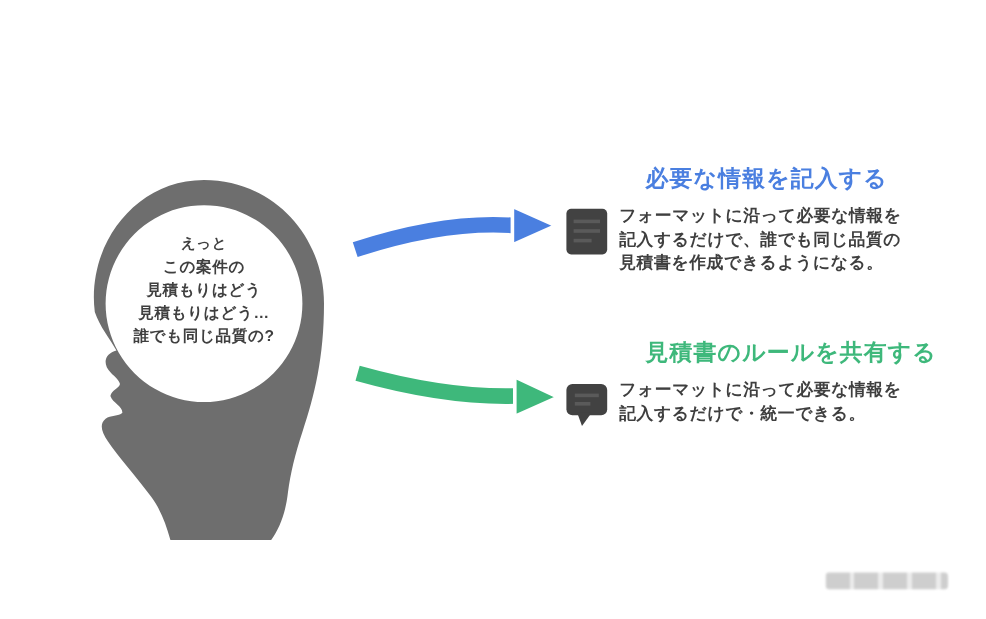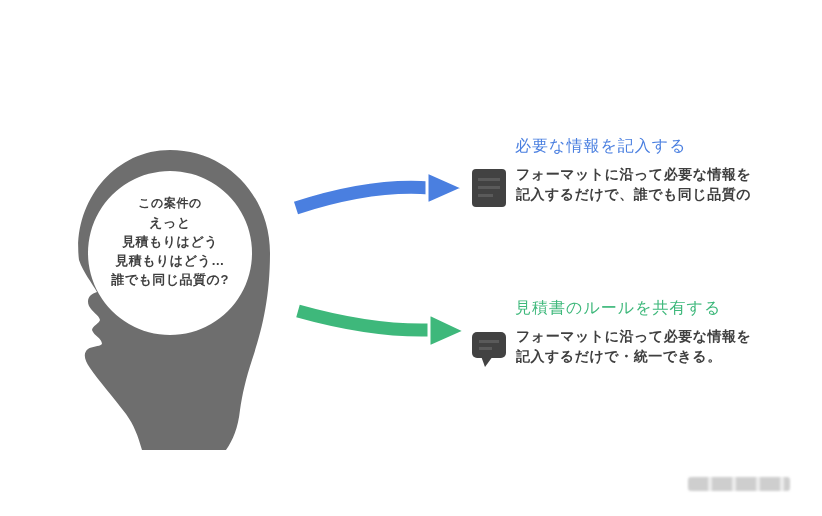--- a/index.html
+++ b/index.html
@@ -16,24 +16,24 @@
   .thought{
     position:absolute;left:84px;top:194px;width:172px;height:126px;
     text-align:center;color:#3f3f3f;font-weight:bold;
     font-size:13px;line-height:19px;letter-spacing:0.5px;
   }
   .thought div:first-child{font-size:12px;}
 
   
   .section{position:absolute;width:300px;}
   .section-blue{left:470px;top:136px;}
-  .section-green{left:470px;top:298px;}
+  .section-green{left:470px;top:281px;}
   .section-title{
-    font-size:16px;font-weight:normal;letter-spacing:1px;white-space:nowrap;
-    margin-left:45px;
+    font-size:19px;font-weight:bold;letter-spacing:1px;white-space:nowrap;
+    margin-left:68px;
   }
   .section-blue .section-title{color:#4a7fe0;}
   .section-green .section-title{color:#3eb87b;}
   .section-row{display:flex;align-items:flex-start;margin-top:8px;}
   .section-icon{flex:0 0 38px;margin-right:8px;margin-top:2px;}
   .section-body{
     color:#3f3f3f;font-size:14px;font-weight:bold;line-height:19.5px;
     letter-spacing:0.5px;white-space:nowrap;
   }
 
@@ -82,41 +82,42 @@
     </g>
 
     <g>
       <path d="M298 311 C348 325 393 331 430 330" stroke="#ffffff" stroke-width="21" fill="none" stroke-linecap="round"></path>
       <path d="M298 311 C348 325 393 331 430 330" stroke="#3eb87b" stroke-width="13" fill="none" stroke-linecap="butt"></path>
       <polygon points="429,314 465,331 429,347" fill="#3eb87b" stroke="#ffffff" stroke-width="3"></polygon>
     </g>
   </svg>
 
   <div class="thought">
+      <div>えっと</div>
       <div>この案件の</div>
-      <div>えっと</div>
       <div>見積もりはどう</div>
       <div>見積もりはどう…</div>
       <div>誰でも同じ品質の?</div>
     </div>
 
   <div class="section section-blue">
     <div class="section-title">必要な情報を記入する</div>
     <div class="section-row">
       <span class="section-icon">
         <svg width="38" height="42" viewBox="0 0 38 42">
           <rect x="2" y="2" width="34" height="38" rx="4" fill="#424242"></rect>
           <rect x="8" y="11" width="22" height="3" fill="#5a5a5a"></rect>
           <rect x="8" y="19" width="22" height="3" fill="#5a5a5a"></rect>
           <rect x="8" y="27" width="15" height="3" fill="#5a5a5a"></rect>
         </svg>
       </span>
       <div class="section-body">
           <div>フォーマットに沿って必要な情報を</div>
           <div>記入するだけで、誰でも同じ品質の</div>
+          <div>見積書を作成できるようになる。</div>
         </div>
     </div>
   </div>
 
   <div class="section section-green">
     <div class="section-title">見積書のルールを共有する</div>
     <div class="section-row">
       <span class="section-icon">
         <svg width="38" height="40" viewBox="0 0 38 40">
           <rect x="2" y="3" width="34" height="26" rx="5" fill="#424242"></rect>

